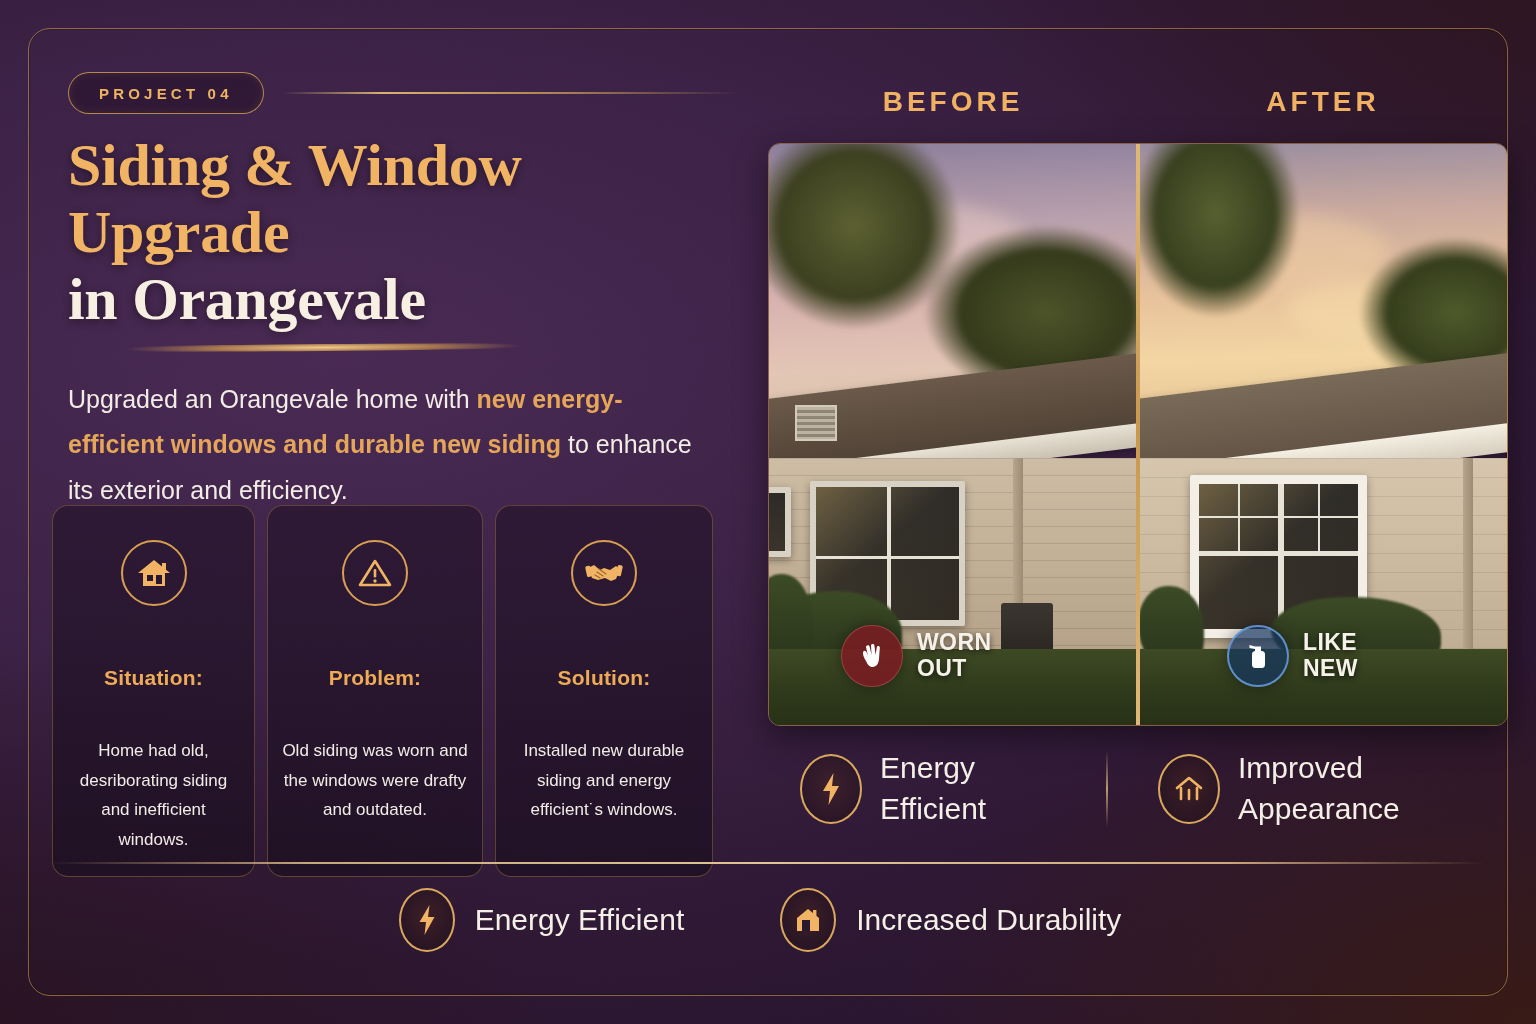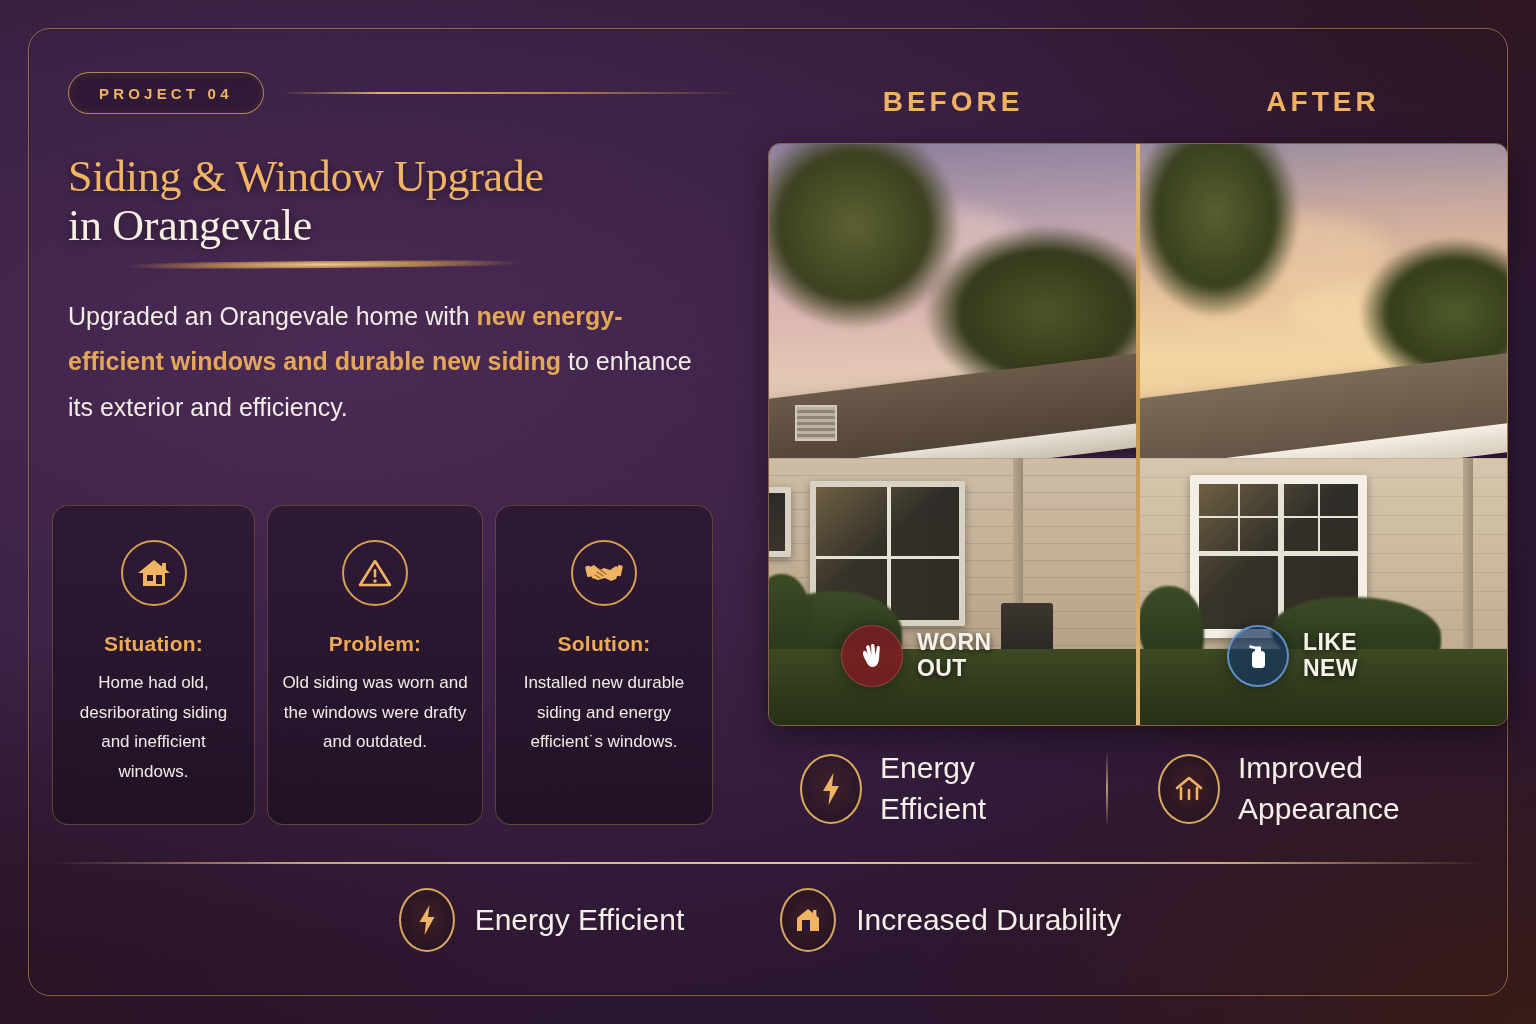--- a/index.html
+++ b/index.html
@@ -61,23 +61,23 @@
   }
   .pill span{
     color:#eeb462; font-size:15px; font-weight:700; letter-spacing:4.2px;
   }
   .pill-line{
     flex:1; height:2px; margin-left:18px;
     background:linear-gradient(90deg,rgba(214,166,96,0) 0%,rgba(224,183,120,.95) 22%,rgba(208,158,90,.75) 62%,rgba(214,166,96,0) 100%);
   }
 
   h1.title{
-    margin-top:38px;
+    margin-top:18px;
     font-family:"Liberation Serif", serif;
-    font-size:44px; font-weight:400; line-height:1.12;
+    font-size:60px; font-weight:700; line-height:1.12;
     letter-spacing:-.3px;
   }
   h1.title .l1{ display:block; color:#f0b464; text-shadow:0 2px 10px rgba(0,0,0,.45); }
   h1.title .l2{ display:block; color:#f7efe2; text-shadow:0 2px 10px rgba(0,0,0,.45); }
 
   .swoosh{
     margin-top:10px; width:510px; height:7px;
     background:radial-gradient(50% 120% at 50% 50%, rgba(243,207,140,.98) 0%, rgba(203,150,78,.75) 42%, rgba(203,150,78,0) 78%);
     border-radius:50%;
     transform:rotate(-.5deg);
@@ -91,21 +91,21 @@
   p.lede .hl{ color:#e4a659; font-weight:600; }
 
   
   .cards{ position:absolute; left:52px; top:505px; display:flex; gap:12px; }
   .card{
     width:203px; min-height:320px;
     border:1px solid rgba(176,130,70,.42);
     border-radius:16px;
     background:linear-gradient(180deg, rgba(40,22,46,.75) 0%, rgba(30,16,34,.82) 100%);
     padding:34px 12px 22px;
-    display:flex; flex-direction:column; align-items:center;
+    display:flex; flex-direction:column; align-items:center;gap:34px;
   }
   .card.mid{ width:216px; }
   .card.sol{ width:218px; }
   .circ{
     width:66px; height:66px; border-radius:50%;
     border:2px solid #d79f52;
     display:flex; align-items:center; justify-content:center;
     color:#f0b464;
   }
   .card h3{

